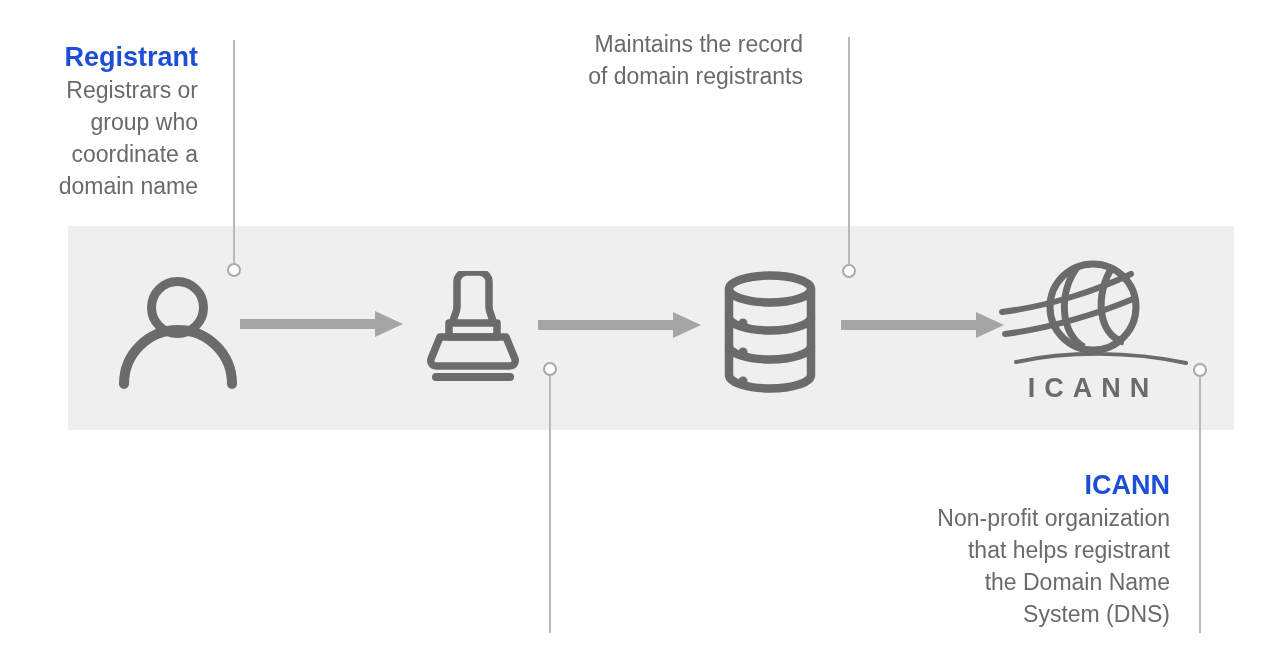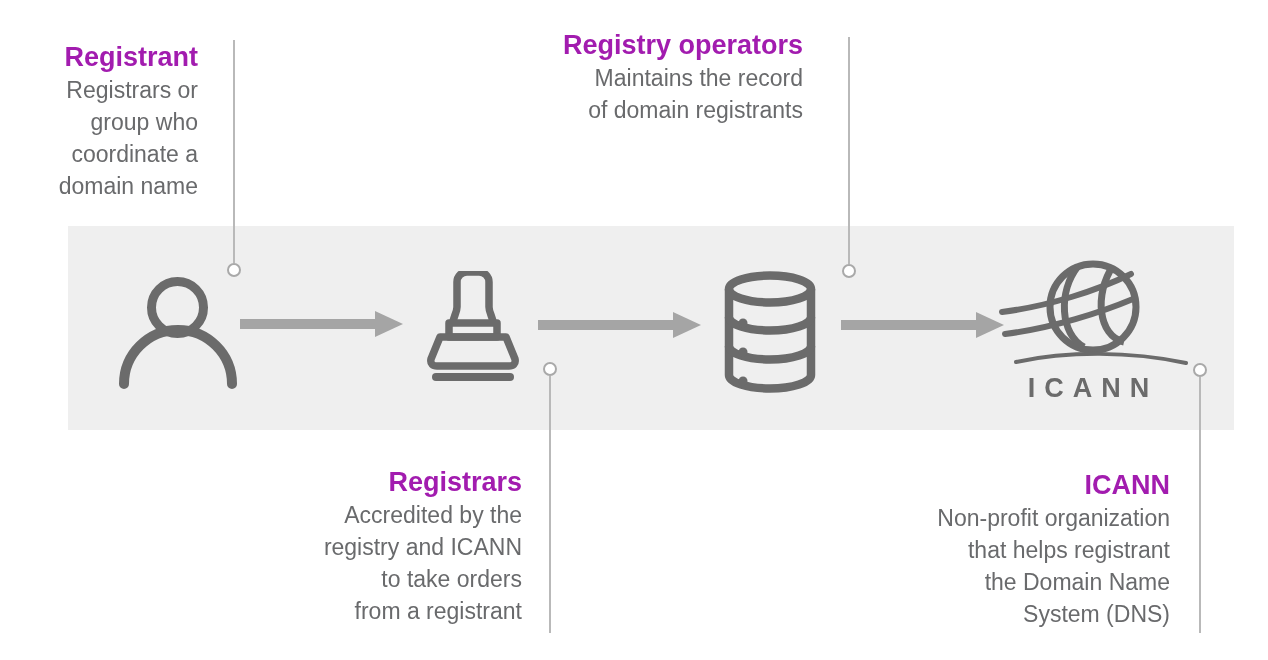--- a/index.html
+++ b/index.html
@@ -19,21 +19,21 @@
   .callout-line{
     position:absolute;width:2px;background:#b9b9b9;
   }
   .callout-dot{
     position:absolute;width:10px;height:10px;border-radius:50%;
     background:#ffffff;border:2px solid #a9a9a9;
   }
   
   .label{position:absolute;text-align:right;}
   .label .title{
-    font-size:27px;font-weight:bold;color:#a21caf;line-height:34px;
+    font-size:27px;font-weight:bold;color:#1d4ed8;line-height:34px;
     white-space:nowrap;
   }
   .label .desc-line{
     font-size:23px;color:#696a6c;line-height:32px;white-space:nowrap;
   }
   .icon-svg{position:absolute;}
   .stroke-icon{stroke:#6b6b6b;fill:none;}
   .fill-icon{fill:#6b6b6b;stroke:none;}
   .arrow-svg{position:absolute;}
   .arrow-svg line{stroke:#a5a5a5;stroke-width:10;}
@@ -64,32 +64,24 @@
 
   <div class="label" style="right:1070px;top:40px;">
     <div class="title">Registrant</div>
     <div class="desc-line">Registrars or</div>
     <div class="desc-line">group who</div>
     <div class="desc-line">coordinate a</div>
     <div class="desc-line">domain name</div>
   </div>
 
   <div class="label" style="right:465px;top:28px;">
-    <div class="title">Registry operators</div>
     <div class="desc-line">Maintains the record</div>
     <div class="desc-line">of domain registrants</div>
   </div>
 
-  <div class="label" style="right:746px;top:465px;">
-    <div class="title">Registrars</div>
-    <div class="desc-line">Accredited by the</div>
-    <div class="desc-line">registry and ICANN</div>
-    <div class="desc-line">to take orders</div>
-    <div class="desc-line">from a registrant</div>
-  </div>
 
   <div class="label" style="right:98px;top:468px;">
     <div class="title">ICANN</div>
     <div class="desc-line">Non-profit organization</div>
     <div class="desc-line">that helps registrant</div>
     <div class="desc-line">the Domain Name</div>
     <div class="desc-line">System (DNS)</div>
   </div>
 
   <svg class="icon-svg" style="left:119px;top:276px;" width="120" height="114" viewBox="0 0 120 114">

